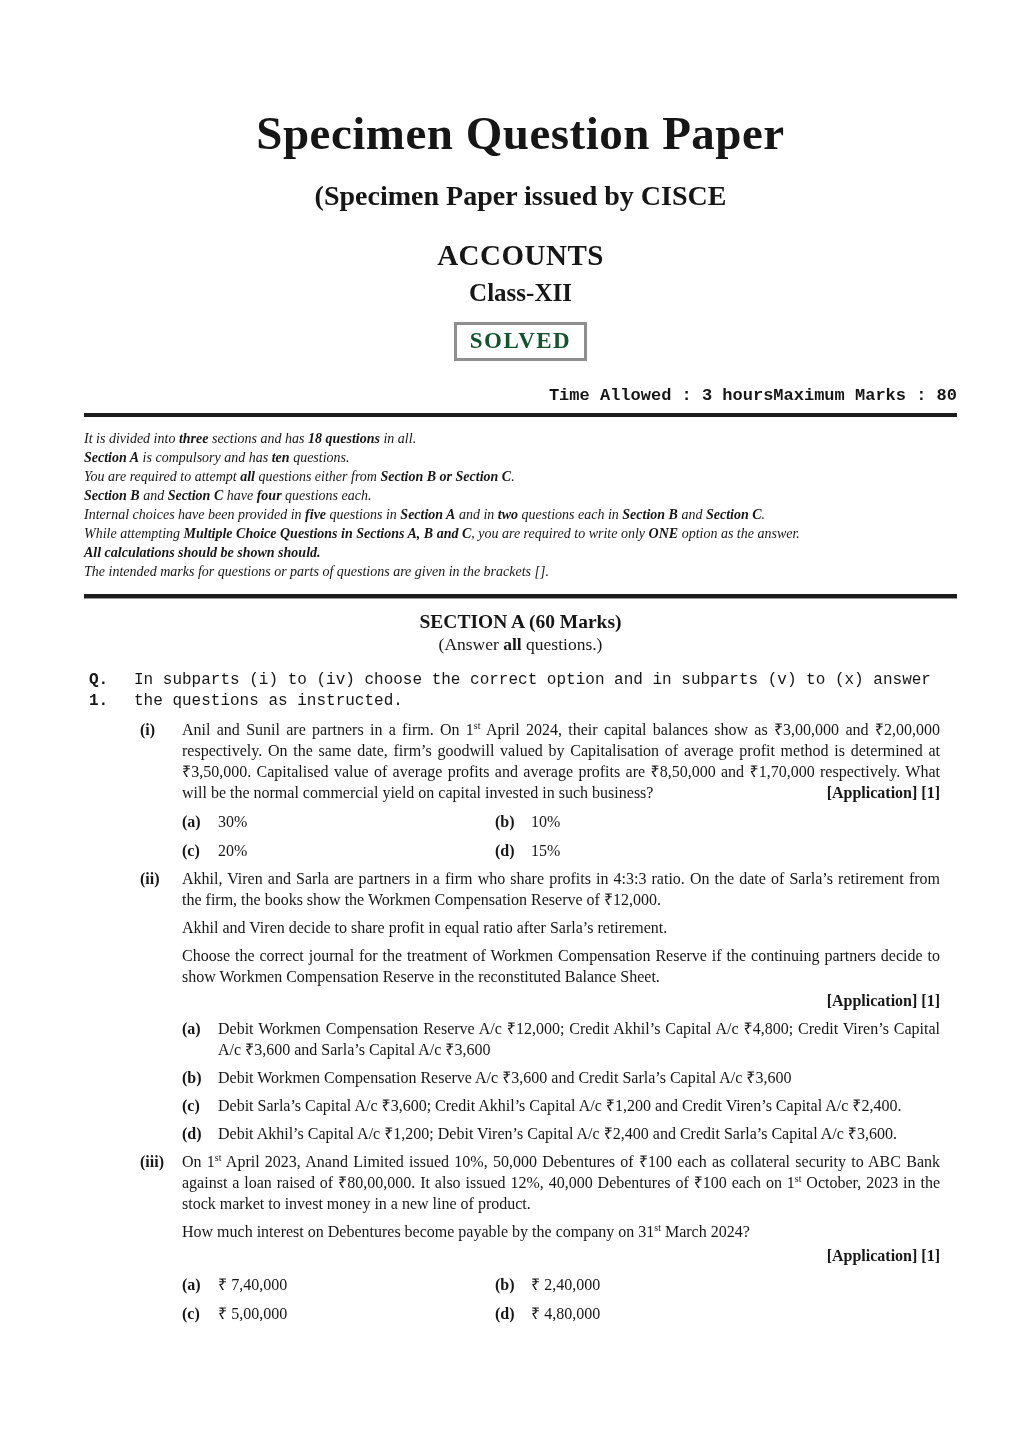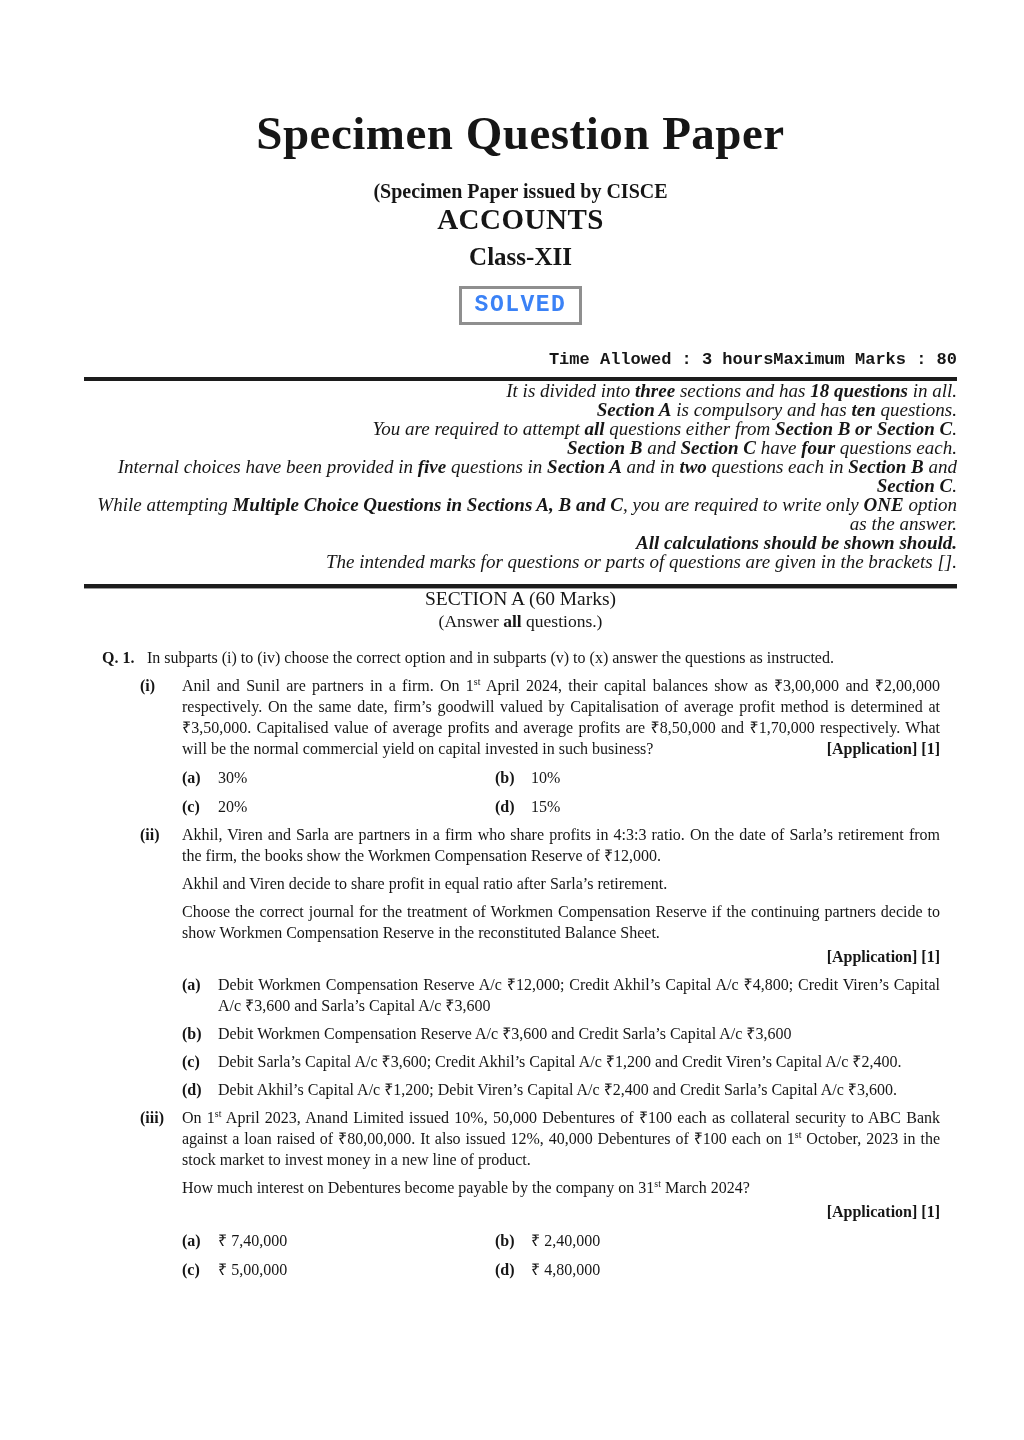--- a/index.html
+++ b/index.html
@@ -9,46 +9,46 @@
     font-family:"Liberation Serif", serif;
     color:#161616;
   }
   .page { position:relative; width:1024px; height:1440px; overflow:hidden; background:#fff; }
   .content { padding:0 67px 0 84px; }
 
   
   .title-block { text-align:center; padding-top:106px; }
   .exam-line { font-size:30px; font-weight:bold; margin-bottom:26px; letter-spacing:.5px; }
   .main-title { font-size:47px; font-weight:bold; margin-bottom:20px; letter-spacing:.5px; }
-  .subtitle { font-size:20px; font-weight:bold; }
+  .subtitle { font-size:28px; font-weight:bold; margin-bottom:27px; }
   .subject { font-size:29px; font-weight:bold; margin-bottom:7px; letter-spacing:.5px; }
   .class-line { font-size:25px; font-weight:bold; margin-bottom:15px; }
   .solved-badge {
-    display:inline-block; border:3px solid #8f8f8f; color:#3b82f6;
-    font-family:Liberation Mono, monospace; font-weight:bold;
+    display:inline-block; border:3px solid #8f8f8f; color:#14532d;
+    font-family:Liberation Serif, serif; font-weight:bold;
     font-size:23px; letter-spacing:1.5px; padding:3px 13px 4px;
   }
 
   
   .meta-row { display:flex; justify-content:flex-end; margin-top:25px;
     font-family:Liberation Mono, monospace; font-weight:bold; font-size:17px; }
   .rule { height:4px; background:#1c1c1c; margin-top:8px; }
   .rule.bottom { box-shadow:0 1px 0 #9a9a9a; }
 
   
-  .instructions { text-align:right; font-style:italic; font-size:19px; line-height:19px; padding:0 0 5px; }
+  .instructions { text-align:left; font-style:italic; font-size:14px; line-height:19px; padding:12px 0 5px; }
   .instructions b { font-style:italic; }
 
   
-  .section-heading { text-align:center; font-weight:normal; font-size:19.5px; }
+  .section-heading { text-align:center; font-weight:bold; font-size:19.5px; margin-top:13px; }
   .section-subheading { text-align:center; font-size:17.5px; margin-top:1px; }
 
   
   .question { margin-top:15px; font-size:16px; line-height:21px; }
-  .q-row { display:flex; margin-left:18px; margin-right:17px; }
+  .q-row { display:flex; margin-left:5px; margin-right:17px;font-family:Liberation Mono, monospace; }
   .q-label { font-weight:bold; width:45px; flex-shrink:0; }
   .q-body { flex:1; }
 
   .subpart { display:flex; margin-left:56px; margin-right:17px; margin-top:7px; }
   .sp-label { font-weight:bold; width:42px; flex-shrink:0; }
   .sp-body { flex:1; min-width:0; }
   .sp-body p { text-align:justify; }
   .sp-body p.para-gap { margin-top:7px; }
   .lastline-marks { position:relative; }
   .lastline-marks .marks-inline { position:absolute; right:0; bottom:0; font-weight:bold; }

